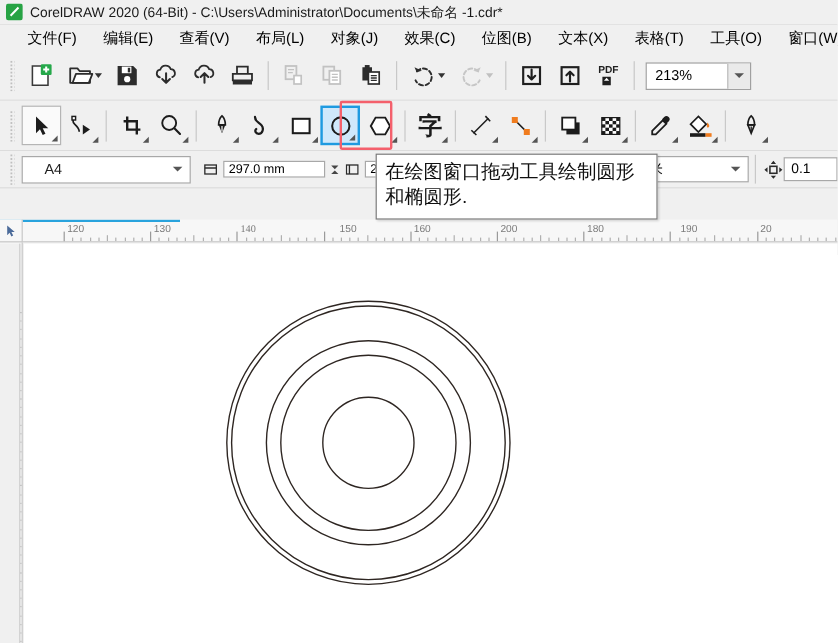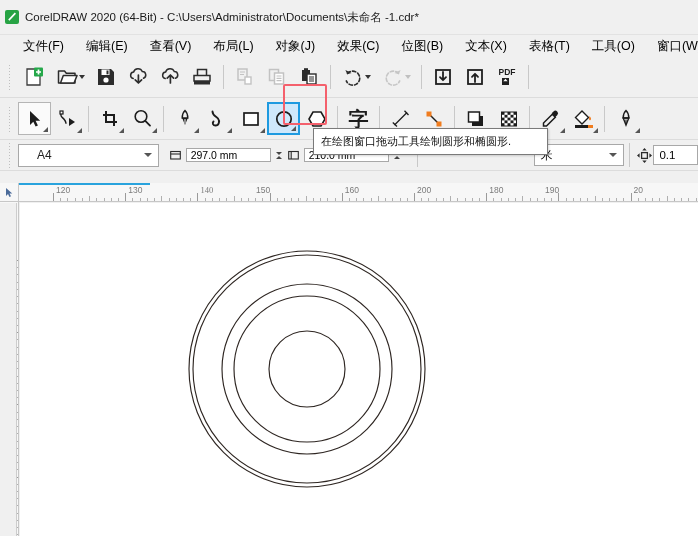--- a/index.html
+++ b/index.html
@@ -7,21 +7,21 @@
     width: 698px; height: 536px;
     overflow: hidden;
     font-family: "Liberation Sans", "DejaVu Sans", sans-serif;
     background: #f0f0f0;
     -webkit-font-smoothing: antialiased;
   }
   .app { position: relative; width: 698px; height: 536px; background: #f0f0f0; }
 
   
   .titlebar {
-    height: 35px; background: #f0f0f0;
+    height: 21px; background: #f0f0f0;
     display: flex; align-items: center; padding-left: 5px;
     border-bottom: 1px solid #e2e2e2;
   }
   .app-logo {
     width: 14px; height: 14px; margin-right: 6px;
     position: relative; flex: none;
   }
   .app-logo svg { display: block; }
   .title-text {
     font-size: 11.5px; color: #1a1a1a; white-space: nowrap;
@@ -151,21 +151,21 @@
   
   .tooltip {
     position: absolute; left: 313px; top: 128px;
     width: 235px; background: #fff; border: 1px solid #7a7a7a;
     padding: 5px 7px 6px 7px; z-index: 60;
     box-shadow: 1px 1px 2px rgba(0,0,0,.16);
   }
   .tt-title { font-size: 12px; color: #000; margin-bottom: 3px; }
   .tt-title b { font-weight: bold; }
   .tt-title span.key { font-weight: normal; }
-  .tt-desc { font-size: 11px; color: #111; line-height: 1.3; }
+  .tt-desc { font-size: 16px; color: #111; line-height: 1.3; }
 
   
   .tabbar {
     height: 22px; background: #f0f0f0;
     display: flex; align-items: flex-end; padding-left: 3px;
     border-bottom: 1px solid #cfcfcf;
   }
   .home-btn {
     width: 22px; height: 20px; display: flex; align-items: center; justify-content: center;
   }
@@ -369,20 +369,26 @@
     <div class="tb-btn">
       <svg width="24" height="24" viewBox="0 0 24 24">
         <text x="12" y="10" font-size="8.5" font-family="Liberation Sans, sans-serif" font-weight="bold" fill="#1f1f1f" text-anchor="middle">PDF</text>
         <path d="M7 13 h7 v7 h-7 Z" fill="#1f1f1f"></path>
         <path d="M10.5 13.8 l2.2 2.4 h-4.4 Z" fill="#fff"></path>
       </svg>
     </div>
 
     <div class="tb-sep"></div>
 
+    <div class="zoom-combo">
+      <div class="zoom-val">213%</div>
+      <div class="zoom-arrow">
+        <span style="width:0;height:0;border-left:4px solid transparent;border-right:4px solid transparent;border-top:4.5px solid #555;"></span>
+      </div>
+    </div>
   </div>
 
   <div class="toolbox">
     <div class="grip"></div>
 
     <div class="tool-btn selected">
       <svg width="20" height="20" viewBox="0 0 20 20">
         <path d="M5 2 L5 16 L8.3 12.7 L10.6 17.5 L12.9 16.4 L10.6 11.8 L15.2 11.8 Z" fill="#1c1c1c"></path>
       </svg>
       <span class="flyout"></span>
@@ -645,21 +651,21 @@
           <div class="tick" style="left: 204.62px; top: 15px; width: 1px; height: 3px; background: rgb(176, 176, 176);"></div>
           <div class="tick" style="left: 211.84px; top: 15px; width: 1px; height: 3px; background: rgb(176, 176, 176);"></div>
           <div class="tick" style="left: 219.06px; top: 15px; width: 1px; height: 3px; background: rgb(176, 176, 176);"></div>
           <div class="tick" style="left: 226.28px; top: 15px; width: 1px; height: 3px; background: rgb(176, 176, 176);"></div>
           <div class="tick" style="left: 233.5px; top: 13px; width: 1px; height: 5px; background: rgb(176, 176, 176);"></div>
           <div class="tick" style="left: 240.72px; top: 15px; width: 1px; height: 3px; background: rgb(176, 176, 176);"></div>
           <div class="tick" style="left: 247.94px; top: 15px; width: 1px; height: 3px; background: rgb(176, 176, 176);"></div>
           <div class="tick" style="left: 255.16px; top: 15px; width: 1px; height: 3px; background: rgb(176, 176, 176);"></div>
           <div class="tick" style="left: 262.38px; top: 15px; width: 1px; height: 3px; background: rgb(176, 176, 176);"></div>
           <div class="tick" style="left: 269.6px; top: 10px; width: 1px; height: 9px;"></div>
-          <div class="rl-label" style="left: 256px; top: 2px;">150</div>
+          <div class="rl-label" style="left: 283px; top: 2px;">150</div>
           <div class="tick" style="left: 276.82px; top: 15px; width: 1px; height: 3px; background: rgb(176, 176, 176);"></div>
           <div class="tick" style="left: 284.04px; top: 15px; width: 1px; height: 3px; background: rgb(176, 176, 176);"></div>
           <div class="tick" style="left: 291.26px; top: 15px; width: 1px; height: 3px; background: rgb(176, 176, 176);"></div>
           <div class="tick" style="left: 298.48px; top: 15px; width: 1px; height: 3px; background: rgb(176, 176, 176);"></div>
           <div class="tick" style="left: 305.7px; top: 13px; width: 1px; height: 5px; background: rgb(176, 176, 176);"></div>
           <div class="tick" style="left: 312.92px; top: 15px; width: 1px; height: 3px; background: rgb(176, 176, 176);"></div>
           <div class="tick" style="left: 320.14px; top: 15px; width: 1px; height: 3px; background: rgb(176, 176, 176);"></div>
           <div class="tick" style="left: 327.36px; top: 15px; width: 1px; height: 3px; background: rgb(176, 176, 176);"></div>
           <div class="tick" style="left: 334.58px; top: 15px; width: 1px; height: 3px; background: rgb(176, 176, 176);"></div>
           <div class="tick" style="left: 341.8px; top: 10px; width: 1px; height: 9px;"></div>
@@ -689,21 +695,21 @@
           <div class="tick" style="left: 493.42px; top: 15px; width: 1px; height: 3px; background: rgb(176, 176, 176);"></div>
           <div class="tick" style="left: 500.64px; top: 15px; width: 1px; height: 3px; background: rgb(176, 176, 176);"></div>
           <div class="tick" style="left: 507.86px; top: 15px; width: 1px; height: 3px; background: rgb(176, 176, 176);"></div>
           <div class="tick" style="left: 515.08px; top: 15px; width: 1px; height: 3px; background: rgb(176, 176, 176);"></div>
           <div class="tick" style="left: 522.3px; top: 13px; width: 1px; height: 5px; background: rgb(176, 176, 176);"></div>
           <div class="tick" style="left: 529.52px; top: 15px; width: 1px; height: 3px; background: rgb(176, 176, 176);"></div>
           <div class="tick" style="left: 536.74px; top: 15px; width: 1px; height: 3px; background: rgb(176, 176, 176);"></div>
           <div class="tick" style="left: 543.96px; top: 15px; width: 1px; height: 3px; background: rgb(176, 176, 176);"></div>
           <div class="tick" style="left: 551.18px; top: 15px; width: 1px; height: 3px; background: rgb(176, 176, 176);"></div>
           <div class="tick" style="left: 558.4px; top: 10px; width: 1px; height: 9px;"></div>
-          <div class="rl-label" style="left: 545px; top: 2px; text-align: right;">190</div>
+          <div class="rl-label" style="left: 567px; top: 2px; text-align: right;">190</div>
           <div class="tick" style="left: 565.62px; top: 15px; width: 1px; height: 3px; background: rgb(176, 176, 176);"></div>
           <div class="tick" style="left: 572.84px; top: 15px; width: 1px; height: 3px; background: rgb(176, 176, 176);"></div>
           <div class="tick" style="left: 580.06px; top: 15px; width: 1px; height: 3px; background: rgb(176, 176, 176);"></div>
           <div class="tick" style="left: 587.28px; top: 15px; width: 1px; height: 3px; background: rgb(176, 176, 176);"></div>
           <div class="tick" style="left: 594.5px; top: 13px; width: 1px; height: 5px; background: rgb(176, 176, 176);"></div>
           <div class="tick" style="left: 601.72px; top: 15px; width: 1px; height: 3px; background: rgb(176, 176, 176);"></div>
           <div class="tick" style="left: 608.94px; top: 15px; width: 1px; height: 3px; background: rgb(176, 176, 176);"></div>
           <div class="tick" style="left: 616.16px; top: 15px; width: 1px; height: 3px; background: rgb(176, 176, 176);"></div>
           <div class="tick" style="left: 623.38px; top: 15px; width: 1px; height: 3px; background: rgb(176, 176, 176);"></div>
           <div class="tick" style="left: 630.6px; top: 10px; width: 1px; height: 9px;"></div>

